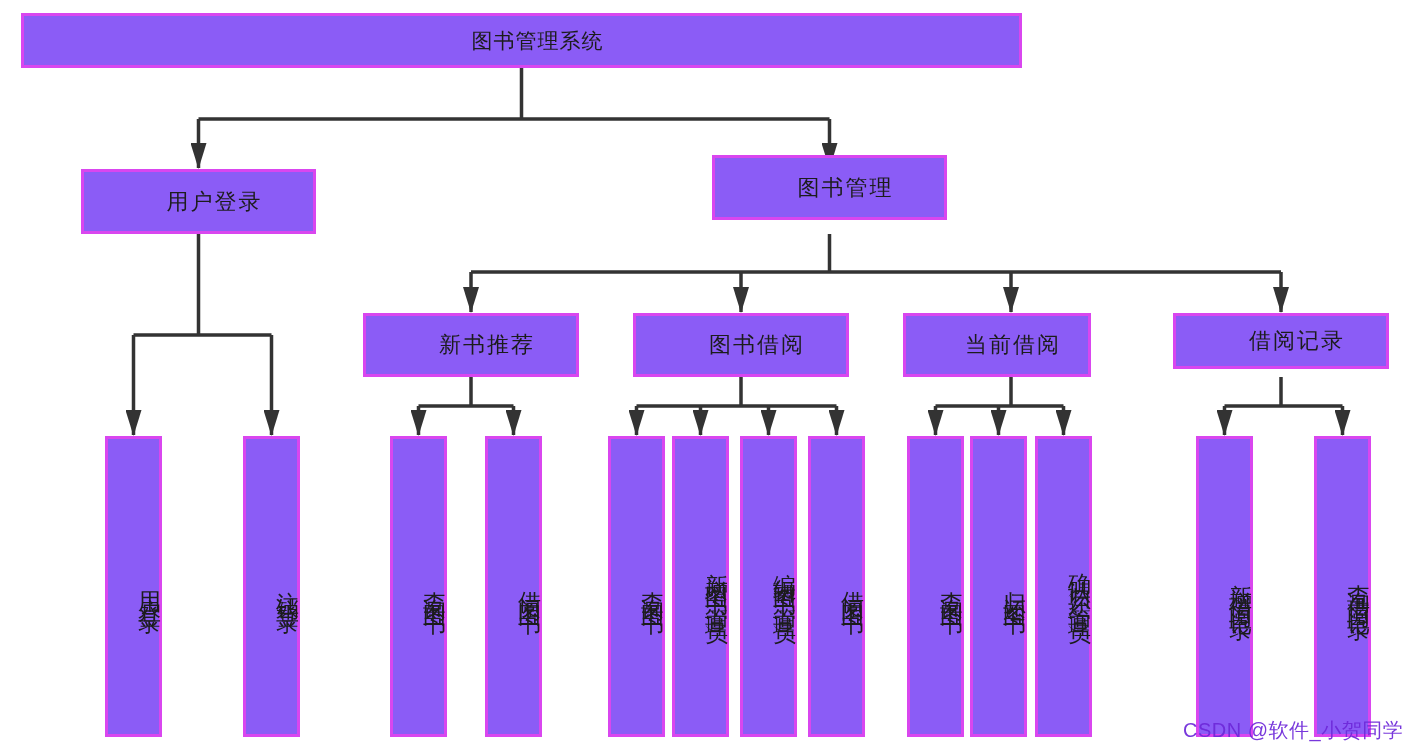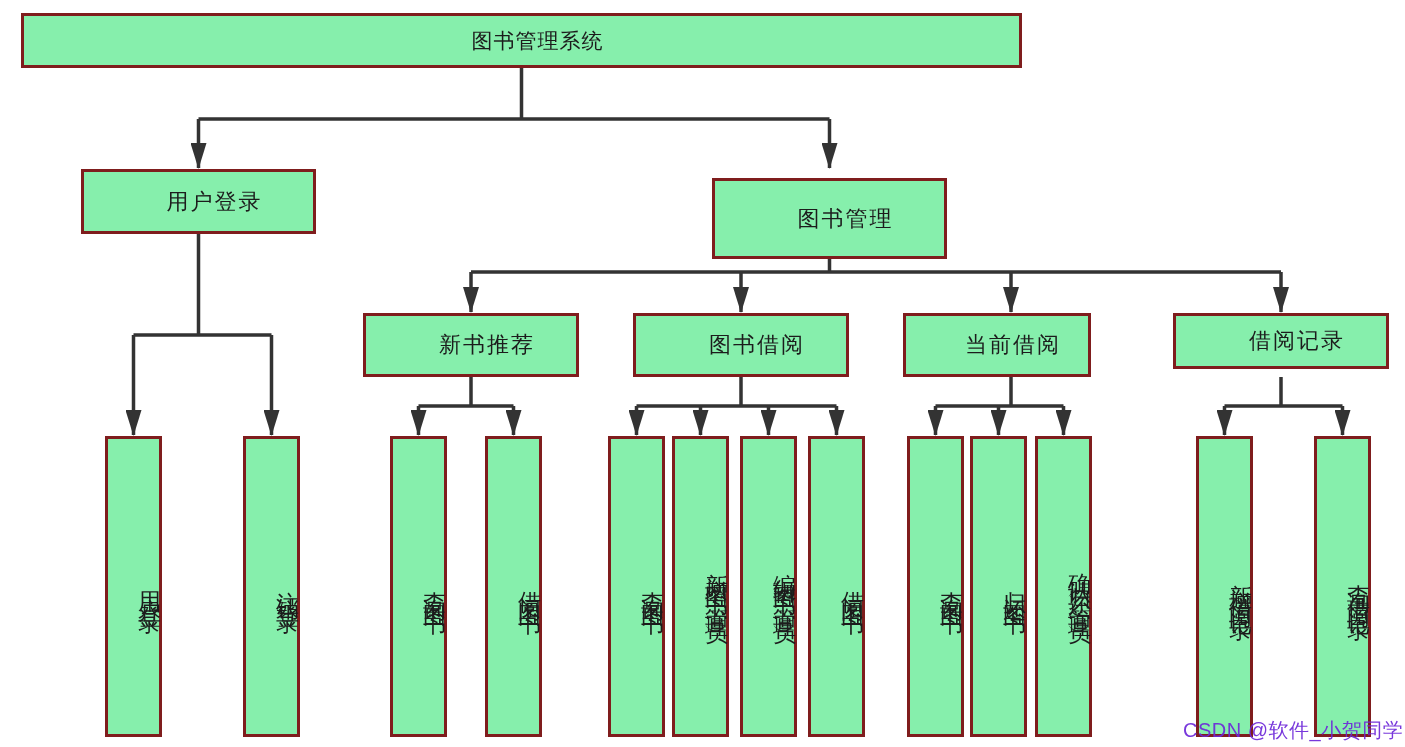--- a/index.html
+++ b/index.html
@@ -12,22 +12,22 @@
     overflow: hidden;
   }
   .wires {
     position: absolute;
     left: 0; top: 0;
     width: 1405px; height: 747px;
   }
   .node {
     position: absolute;
     box-sizing: border-box;
-    border: 3px solid #7f1d1d;
-    background: #86efac;
+    border: 3px solid #d946ef;
+    background: #8b5cf6;
     display: flex;
     align-items: center;
     justify-content: center;
     color: #1c1c1c;
     padding-left: 32px;
   }
   .hbox .lbl {
     font-size: 22px;
     letter-spacing: 2px;
     white-space: nowrap;
@@ -116,21 +116,21 @@
     </g>
   </svg>
 
   <div class="node hbox root" style="left:21px;top:13px;width:1001px;height:55px">
     <span class="lbl">图书管理系统</span>
   </div>
 
   <div class="node hbox" style="left:81px;top:169px;width:235px;height:65px">
     <span class="lbl">用户登录</span>
   </div>
-  <div class="node hbox" style="left:712px;top:178px;width:235px;height:81px">
+  <div class="node hbox" style="left:712px;top:155px;width:235px;height:65px">
     <span class="lbl">图书管理</span>
   </div>
 
   <div class="node hbox" style="left:633px;top:313px;width:216px;height:64px">
     <span class="lbl">图书借阅</span>
   </div>
   <div class="node hbox" style="left:363px;top:313px;width:216px;height:64px">
     <span class="lbl">新书推荐</span>
   </div>
   <div class="node hbox" style="left:903px;top:313px;width:188px;height:64px">

